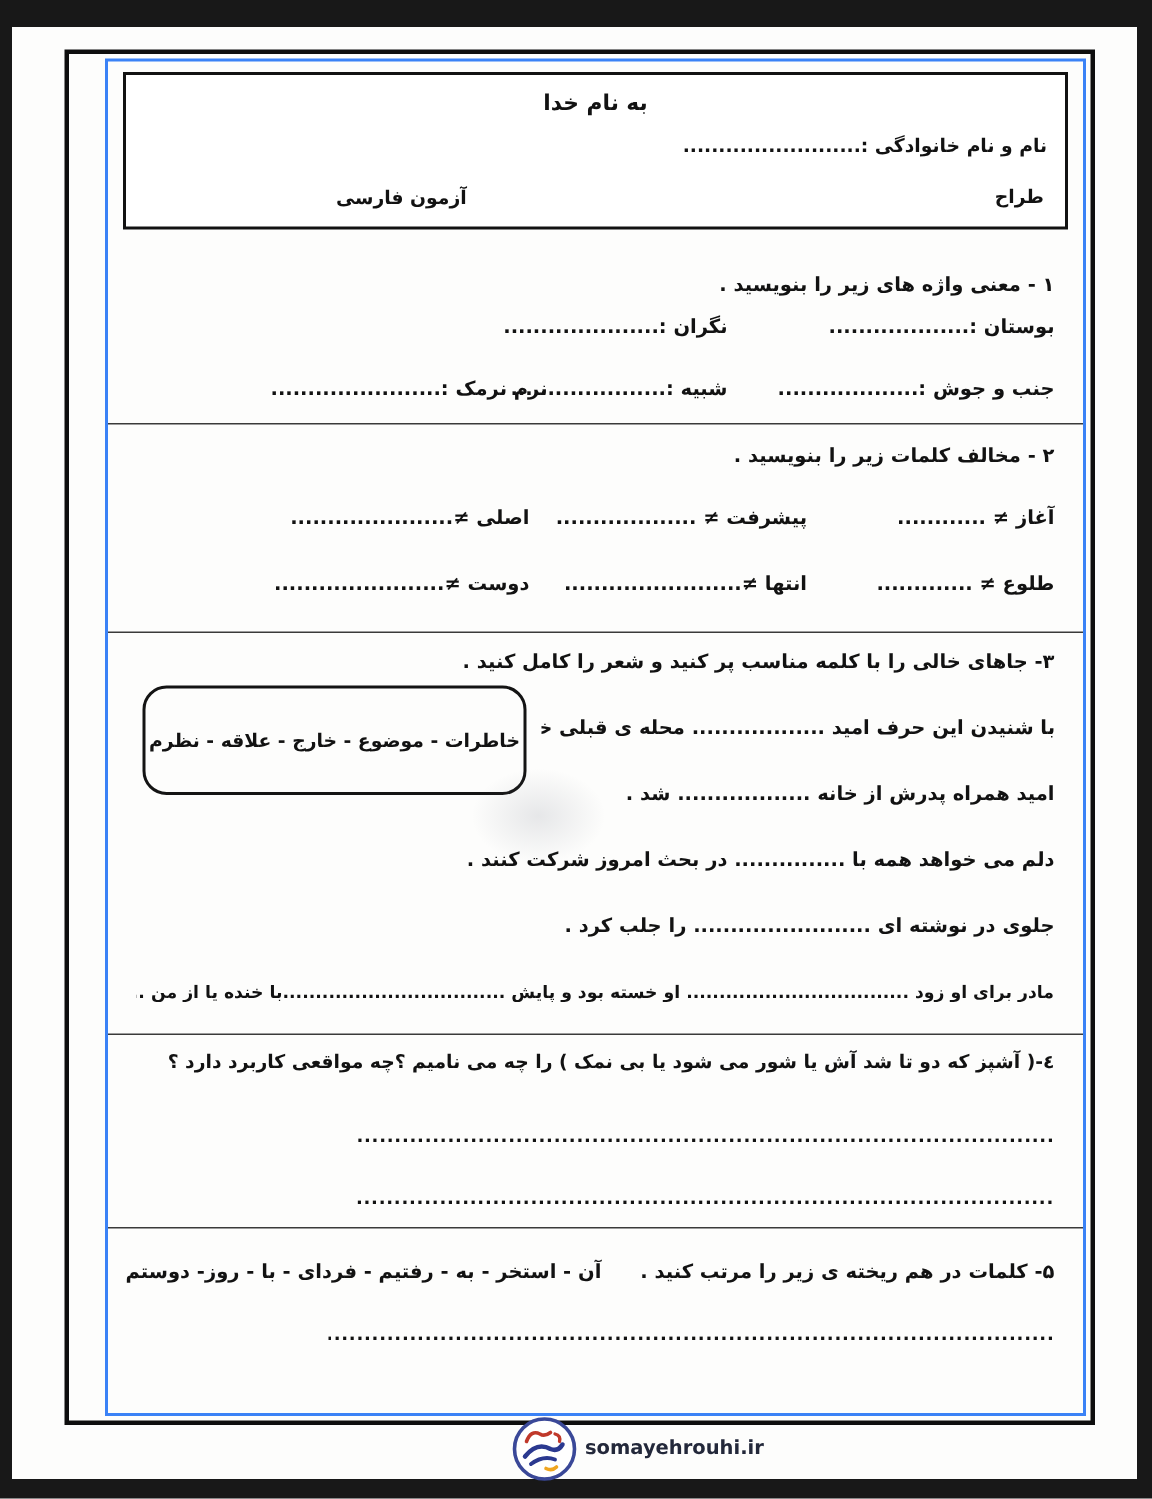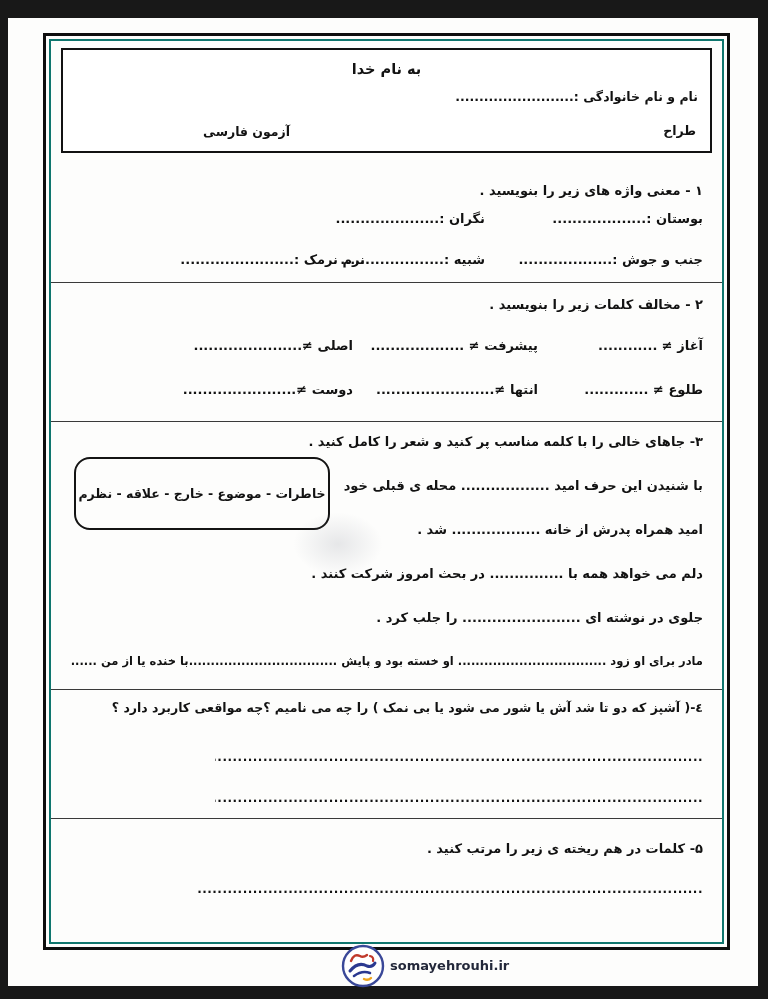--- a/index.html
+++ b/index.html
@@ -11,21 +11,21 @@
   }
   .paper{
     position:absolute;left:8px;top:18px;width:750px;height:968px;
     background:#fdfdfc;
   }
   .frame-outer{
     position:absolute;left:35px;top:15px;width:687px;height:917px;
     border:3px solid #0e0e0e;box-sizing:border-box;
   }
   .frame-inner{
-    position:absolute;inset:3px;border:2px solid #0f766e;
+    position:absolute;inset:3px;border:2px solid #3b82f6;margin-left:21px;
   }
   .content{
     position:absolute;inset:0;display:flex;flex-direction:column;
     color:#121212;font-weight:700;font-size:13px;
   }
   
   .header-box{
     flex:none;margin:7px 10px 0 10px;height:101px;
     border:2px solid #121212;position:relative;background:#fff;
   }
@@ -151,20 +151,21 @@
 
         <section class="sec sec4">
           <div class="q-title">٤-( آشپز که دو تا شد آش یا شور می شود یا بی نمک  ) را چه می نامیم ؟چه  مواقعی کاربرد دارد ؟</div>
           <div class="answer-line a1">..........................................................................................................................................................................</div>
           <div class="answer-line a2">...................................................................................................................................... ..  ........................</div>
         </section>
 
         <section class="sec sec5">
           <div class="q5-row">
             <span class="q-title">۵- کلمات در هم ریخته ی زیر را مرتب کنید .</span>
+            <span>آن - استخر -  به  - رفتیم - فردای -  با - روز- دوستم</span>
           </div>
           <div class="answer-line a1">...............................................................................................................................................................................</div>
         </section>
 
       </div>
     </div>
   </div>
 </div>
 
 <div class="footer">

